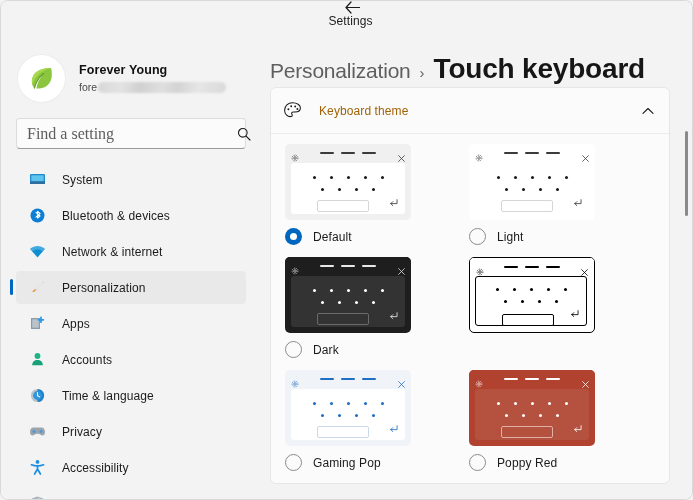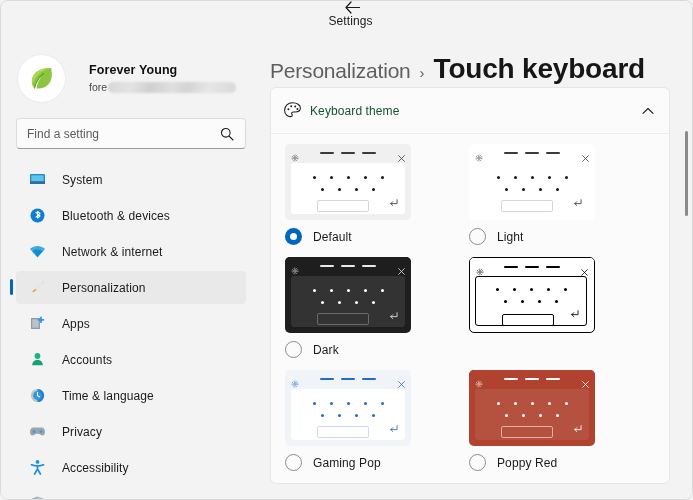--- a/index.html
+++ b/index.html
@@ -57,21 +57,21 @@
     display: flex; align-items: center;
     margin: 9px 0 0 17px; height: 60px;
   }
   .avatar {
     width: 47px; height: 47px; border-radius: 50%;
     background: #ffffff;
     display: flex; align-items: center; justify-content: center;
     flex: 0 0 auto;
     box-shadow: 0 0 0 1px #ececec;
   }
-  .profile-text { margin-left: 24px; min-width: 0; }
+  .profile-text { margin-left: 14px; min-width: 0; }
   .profile-name {
     font-size: 12.5px; font-weight: bold; color: #101010;
     letter-spacing: .1px;
   }
   .profile-mail-row {
     display: flex; align-items: center; margin-top: 4px; height: 12px;
   }
   .profile-mail {
     font-size: 10.5px; color: #4a4a4a; text-align: center;
   }
@@ -87,22 +87,22 @@
     margin: 10px 15px 0 15px;
     height: 31px;
     background: #fbfbfb;
     border: 1px solid #dcdcdc;
     border-bottom: 1px solid #9a9a9a;
     border-radius: 4px;
     display: flex; align-items: center;
   }
   .search-input {
     border: none; outline: none; background: transparent;
-    font-family: Liberation Sans, sans-serif;
-    font-size: 12px; color: #1b1b1b;
+    font-family: Liberation Serif, serif;
+    font-size: 16px; color: #1b1b1b;
     flex: 1; padding: 0 10px; height: 100%;
   }
   .search-input::placeholder { color: #5d5d5d; }
   .search-icon { margin-right: 11px; display:flex; }
 
   .navlist { margin-top: 14px; }
   .navitem {
     position: relative;
     height: 33px; margin: 0 15px 3px 15px;
     display: flex; align-items: center;
@@ -154,21 +154,21 @@
     border: 1px solid #e6e6e6;
     border-radius: 6px;
     width: 400px;
   }
   .section-head {
     height: 45px; display: flex; align-items: center;
     padding: 0 13px 0 12px;
   }
   .palette-ico { width: 24px; display:flex; align-items:center; }
   .section-title {
-    font-size: 12px; color: #14532d; margin-left: 3px; flex: 1;
+    font-size: 12px; color: #a16207; margin-left: 12px; flex: 1;
     letter-spacing: .1px;
   }
   .chev { width: 16px; display:flex; justify-content:center; }
 
   .themes-area {
     border-top: 1px solid #ececec;
     padding: 10px 0 0 0;
   }
   .theme-grid {
     display: flex; flex-wrap: wrap;

